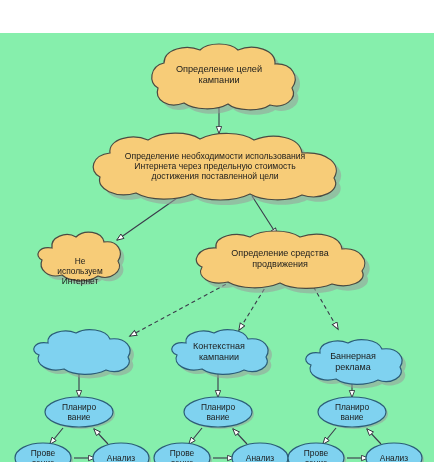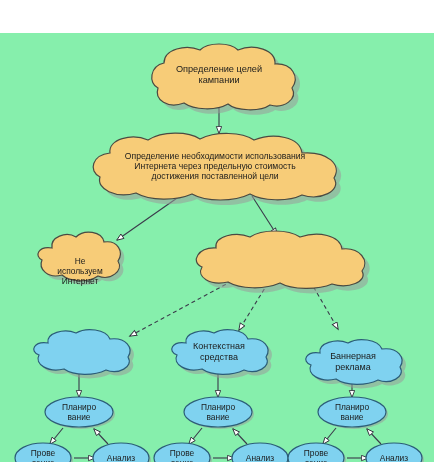--- a/index.html
+++ b/index.html
@@ -134,40 +134,42 @@
 Интернет</span>
   </div>
 
   <div class="node yellow" style="left:184px; top:196px; width:192px; height:60px;">
     <div class="cloudwrap">
       <svg viewBox="0 0 192 60" preserveAspectRatio="none">
         <path class="shadow" d="M32,19 C30,7 52,2 66,8 C78,0 104,0 116,8 C134,2 156,6 158,20 C176,18 186,32 178,42 C184,53 164,60 148,55 C134,61 108,61 96,54 C80,61 56,60 44,53 C26,57 12,48 18,38 C6,33 14,18 32,19 Z" transform="translate(5,5)"></path>
         <path class="cl-fill" d="M32,19 C30,7 52,2 66,8 C78,0 104,0 116,8 C134,2 156,6 158,20 C176,18 186,32 178,42 C184,53 164,60 148,55 C134,61 108,61 96,54 C80,61 56,60 44,53 C26,57 12,48 18,38 C6,33 14,18 32,19 Z"></path>
       </svg>
     </div>
+    <span class="label t-mid">Определение средства
+продвижения</span>
   </div>
 
   <div class="node blue" style="left:22px; top:294px; width:118px; height:50px;">
     <div class="cloudwrap">
       <svg viewBox="0 0 118 50" preserveAspectRatio="none">
         <path class="shadow" d="M26,16 C24,6 42,1 54,6 C64,0 84,2 88,12 C104,10 112,21 106,30 C112,40 96,48 84,43 C72,49 52,49 42,42 C26,46 12,37 17,28 C7,24 12,14 26,16 Z" transform="translate(4,4)"></path>
         <path class="cl-fill" d="M26,16 C24,6 42,1 54,6 C64,0 84,2 88,12 C104,10 112,21 106,30 C112,40 96,48 84,43 C72,49 52,49 42,42 C26,46 12,37 17,28 C7,24 12,14 26,16 Z"></path>
       </svg>
     </div>
   </div>
 
   <div class="node blue" style="left:160px; top:294px; width:118px; height:50px;">
     <div class="cloudwrap">
       <svg viewBox="0 0 118 50" preserveAspectRatio="none">
         <path class="shadow" d="M26,16 C24,6 42,1 54,6 C64,0 84,2 88,12 C104,10 112,21 106,30 C112,40 96,48 84,43 C72,49 52,49 42,42 C26,46 12,37 17,28 C7,24 12,14 26,16 Z" transform="translate(4,4)"></path>
         <path class="cl-fill" d="M26,16 C24,6 42,1 54,6 C64,0 84,2 88,12 C104,10 112,21 106,30 C112,40 96,48 84,43 C72,49 52,49 42,42 C26,46 12,37 17,28 C7,24 12,14 26,16 Z"></path>
       </svg>
     </div>
     <span class="label t-mid">Контекстная
-средства</span>
+кампании</span>
   </div>
 
   <div class="node blue" style="left:294px; top:304px; width:118px; height:50px;">
     <div class="cloudwrap">
       <svg viewBox="0 0 118 50" preserveAspectRatio="none">
         <path class="shadow" d="M26,16 C24,6 42,1 54,6 C64,0 84,2 88,12 C104,10 112,21 106,30 C112,40 96,48 84,43 C72,49 52,49 42,42 C26,46 12,37 17,28 C7,24 12,14 26,16 Z" transform="translate(4,4)"></path>
         <path class="cl-fill" d="M26,16 C24,6 42,1 54,6 C64,0 84,2 88,12 C104,10 112,21 106,30 C112,40 96,48 84,43 C72,49 52,49 42,42 C26,46 12,37 17,28 C7,24 12,14 26,16 Z"></path>
       </svg>
     </div>
     <span class="label t-mid">Баннерная

